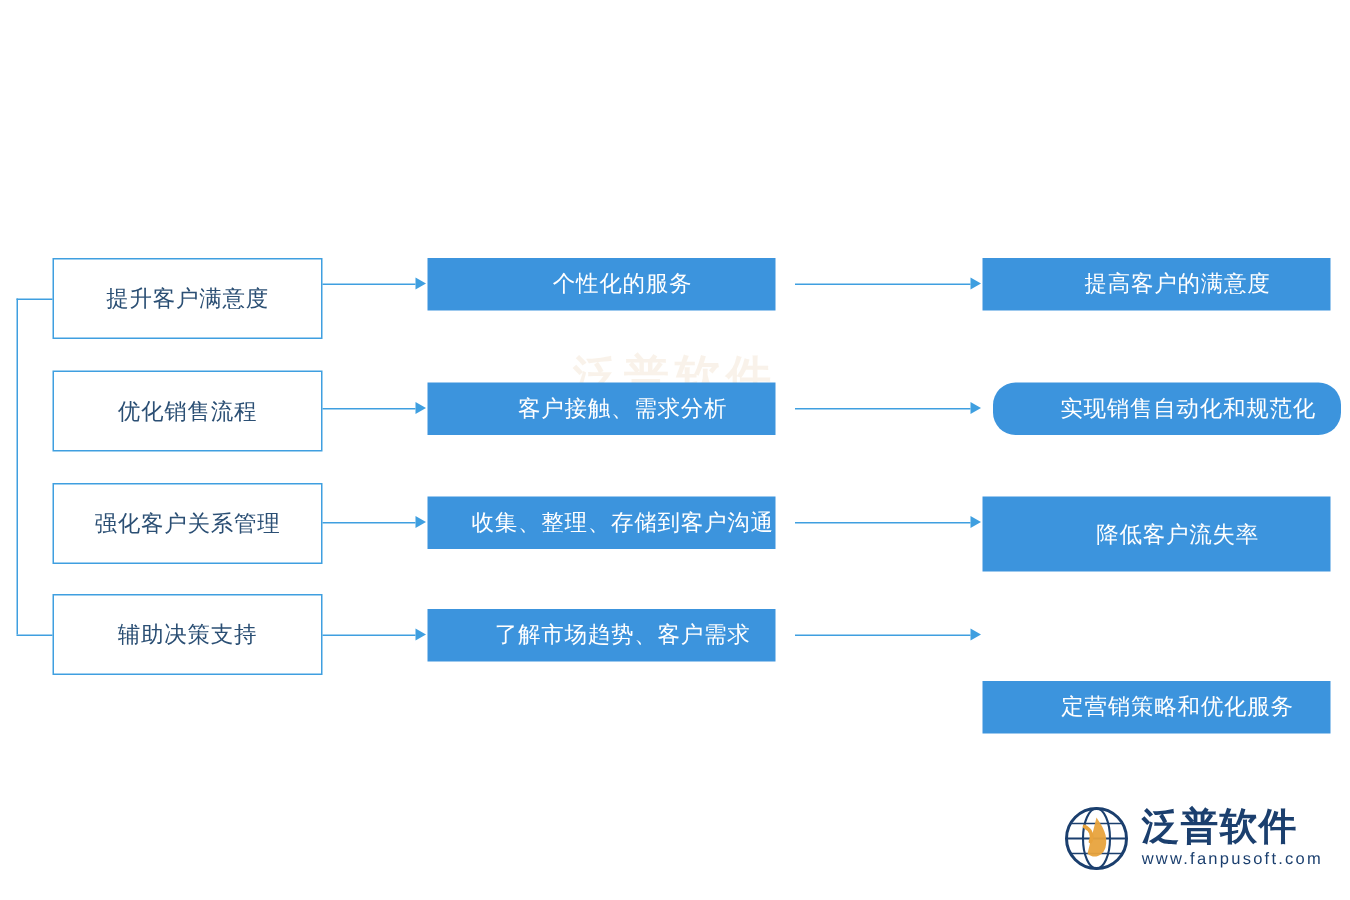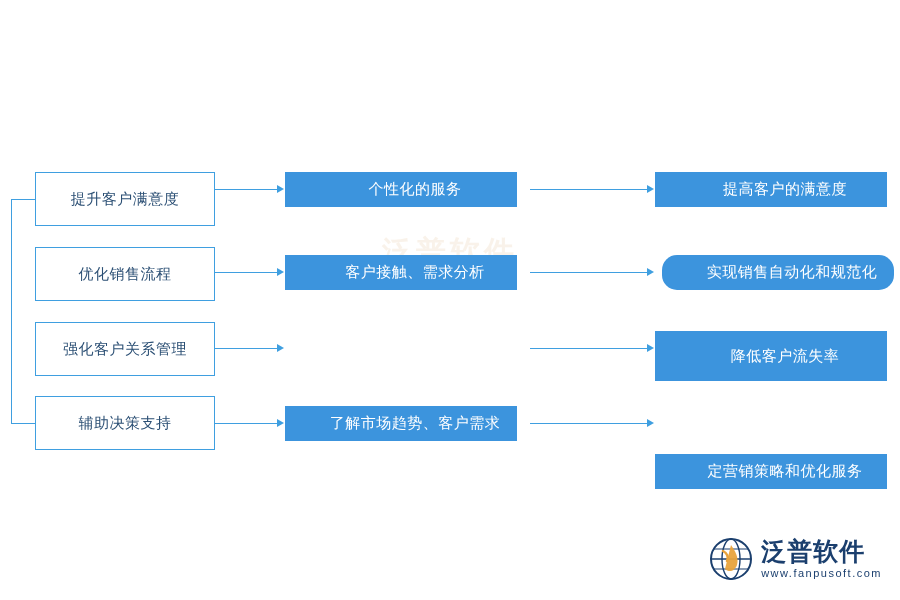--- a/index.html
+++ b/index.html
@@ -160,20 +160,23 @@
 
   <div class="line vline" style="left:11px; top:199px; height:224px;"></div>
   <div class="line hline" style="left:11px; top:199px; width:24px;"></div>
   <div class="line hline" style="left:11px; top:423px; width:24px;"></div>
 
   <div class="node filled" style="left:285px; top:172px; width:232px; height:35px;">
     <span>个性化的服务</span>
   </div>
   <div class="node filled" style="left:285px; top:255px; width:232px; height:35px;">
     <span>客户接触、需求分析</span>
+  </div>
+  <div class="node filled" style="left:285px; top:331px; width:232px; height:35px;">
+    <span>收集、整理、存储到客户沟通</span>
   </div>
   <div class="node filled" style="left:285px; top:406px; width:232px; height:35px;">
     <span>了解市场趋势、客户需求</span>
   </div>
 
   <div class="node filled" style="left:655px; top:172px; width:232px; height:35px;">
     <span>提高客户的满意度</span>
   </div>
   <div class="node filled" style="left:662px; top:255px; width:232px; height:35px;border-radius:15px;">
     <span>实现销售自动化和规范化</span>

